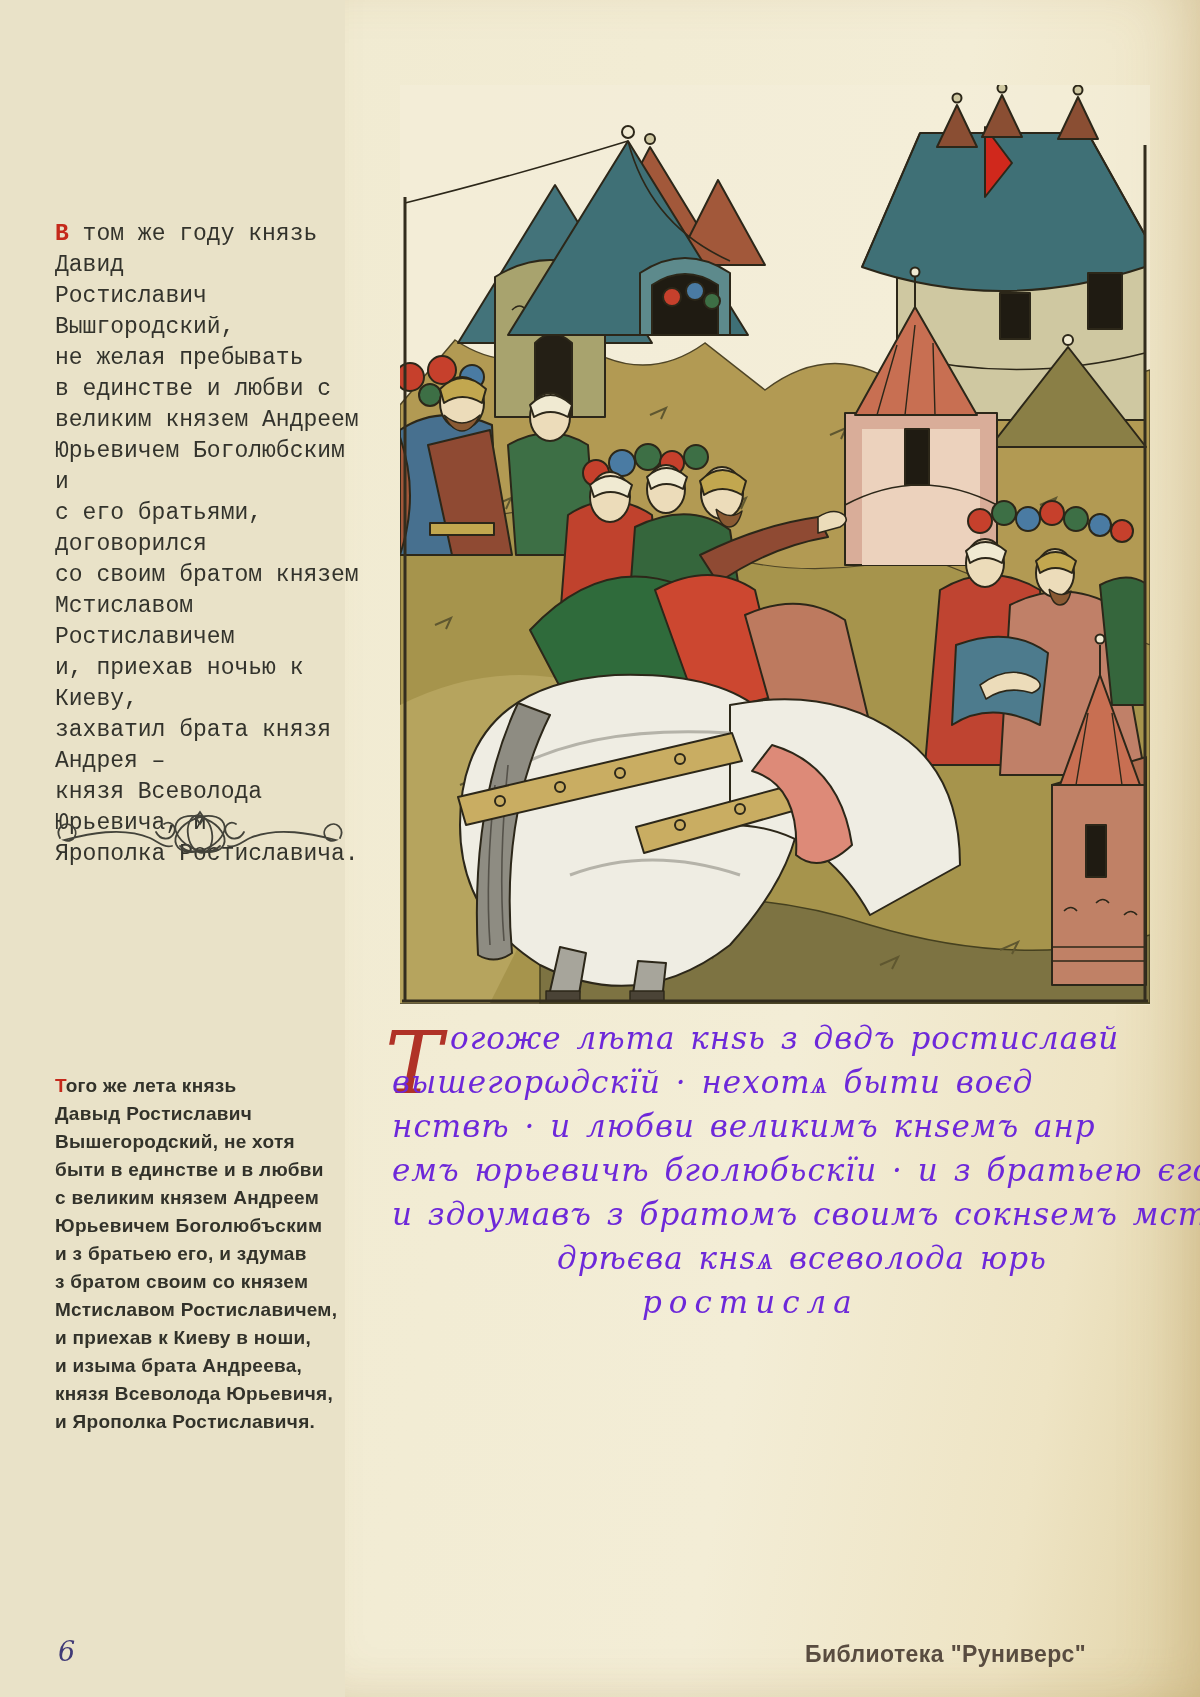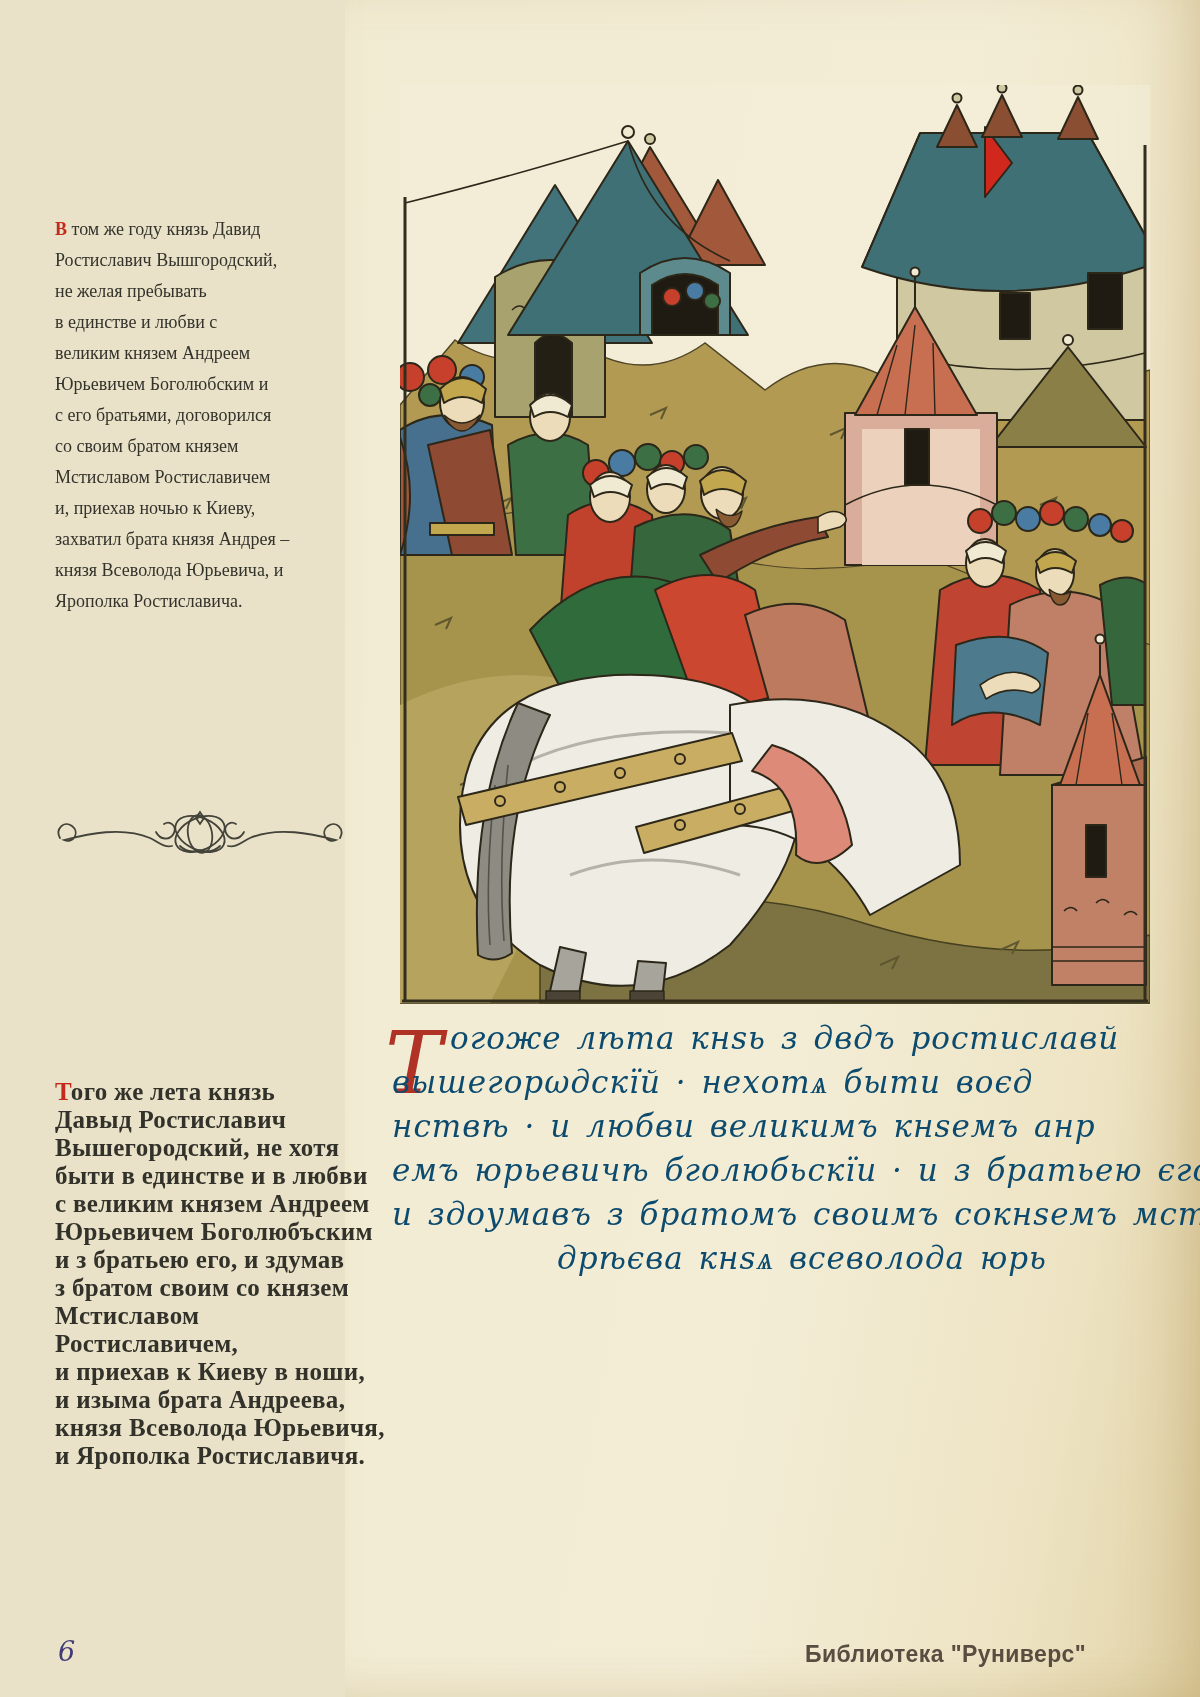--- a/index.html
+++ b/index.html
@@ -4,32 +4,32 @@
 <style>
   html,body{margin:0;padding:0;}
   body{width:1200px;height:1697px;position:relative;background:#e9e2c8;
        font-family:"Liberation Serif",serif;overflow:hidden;}
   
   .scan{position:absolute;left:345px;top:0;width:855px;height:1697px;
         background:linear-gradient(100deg,#f1ebd2 0%,#f3edd6 55%,#eee4c4 82%,#e3d5ab 97%);
         box-shadow:inset -45px 0 70px -35px rgba(150,112,40,.28), inset 0 -30px 60px -40px rgba(150,112,40,.18);}
   
   .block1{position:absolute;left:55px;top:196px;width:315px;
-          font-family:Liberation Serif, serif;font-size:18px;line-height:31px;color:#33332c;}
+          font-family:Liberation Mono, monospace;font-size:23px;line-height:31px;color:#33332c;}
   .block2{position:absolute;left:55px;top:1053px;width:330px;
-          font-family:Liberation Serif, serif;font-weight:700;font-size:25px;line-height:28px;
+          font-family:Liberation Sans, sans-serif;font-weight:700;font-size:19px;line-height:28px;
           letter-spacing:.3px;color:#32322a;}
   .lead{color:#c5291b;font-weight:bold;}
   .restlines{display:block;white-space:pre-line;}
   
   .divider{position:absolute;left:52px;top:798px;width:296px;height:66px;}
   
   .mcap{position:absolute;left:385px;top:1020px;font:italic 86px/86px "DejaVu Serif",serif;color:#b03227;}
   .mtext{position:absolute;left:392px;top:1016px;width:766px;
-         font:italic 31px/44px "DejaVu Serif",serif;color:#0c4a6e;}
+         font:italic 31px/44px "DejaVu Serif",serif;color:#6d28d9;}
   .mline{height:44px;white-space:nowrap;letter-spacing:1px;word-spacing:4px;}
   .ml1{padding-left:58px;}
   .ml8{padding-left:165px;}
   .ml9{padding-left:212px;letter-spacing:3px;}
   .ml10{padding-left:250px;letter-spacing:7px;}
   .ml11{padding-left:292px;letter-spacing:7px;}
   
   .miniature{position:absolute;left:400px;top:85px;width:750px;height:920px;}
   
   .pagenum{position:absolute;left:58px;top:1636px;font:italic 27px "DejaVu Serif",serif;color:#403a77;}
@@ -267,16 +267,17 @@
 </svg>
 
 <div class="mcap">Т</div>
 <div class="mtext">
   <div class="mline ml1">огоже лѣта кнѕь з двдъ ростиславй</div>
   <div class="mline">вышегорωдскїй · нехотѧ быти воєд</div>
   <div class="mline">нствѣ · и любви великимъ кнѕемъ анр</div>
   <div class="mline">емъ юрьевичѣ бголюбьскїи · и з братьею єго ·</div>
   <div class="mline">и здоумавъ з братомъ своимъ сокнѕемъ мсти</div>
   <div class="mline ml8">дрѣєва кнѕѧ всеволода юрь</div>
+  <div class="mline ml10">ростисла</div>
 </div>
 
 <div class="pagenum">6</div>
 <div class="credit">Библиотека "Руниверс"</div>
 
 </body></html>

